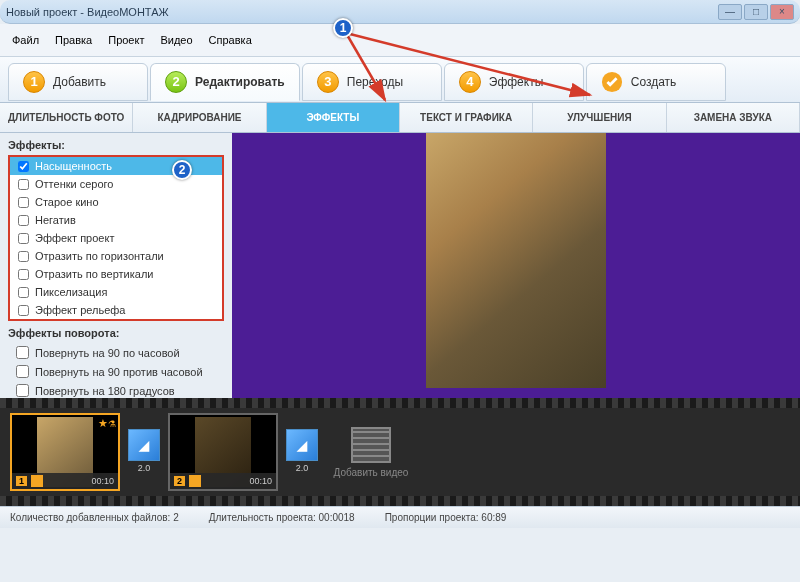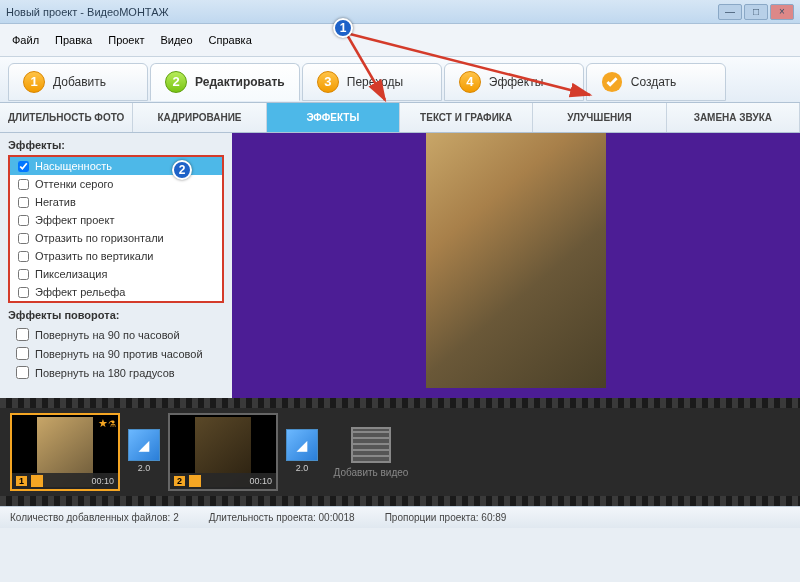--- a/index.html
+++ b/index.html
@@ -1,19 +1,19 @@
 <!DOCTYPE html>
 <html><head>
 <meta charset="utf-8">
 <style>
 * { box-sizing: border-box; margin: 0; padding: 0; font-family: Tahoma, Arial, sans-serif; }
 body { width: 800px; height: 582px; background: #e8eef4; overflow: hidden; position: relative; }
 
 
-.titlebar { height: 24px; background: linear-gradient(#d6e6f5,#c0d8ef); display: flex; align-items: center; padding: 0 6px; font-size: 11px; color: #2a3f55; border-bottom: 1px solid #a8c0d8; }
+.titlebar { height: 24px; background: linear-gradient(#d6e6f5,#c0d8ef); display: flex; align-items: center; padding: 0 6px; font-size: 11px; color: #2a3f55; border-bottom: 1px solid #a8c0d8; border-radius: 10px; }
 .titlebar .spacer { flex: 1; }
 .titlebar .winbtn { width: 24px; height: 16px; margin-left: 2px; background: #b8d0e8; border: 1px solid #8aa8c6; border-radius: 2px; display: flex; align-items: center; justify-content: center; font-size: 10px; color: #3a5068; cursor: pointer; }
 .titlebar .winbtn.close { background: #d88; }
 
 
 .menubar { height: 20px; background: #f0f4f9; display: flex; align-items: center; padding: 16px 4px; font-size: 11px; border-bottom: 1px solid #c8d4e0; }
 .menubar span { padding: 2px 8px; cursor: pointer; }
 
 
 .maintabs { height: 46px; background: linear-gradient(#f8fbfe,#e4edf6); display: flex; align-items: center; padding: 4px 8px 0 8px; border-bottom: 1px solid #b0c2d4; gap: 2px; }
@@ -139,20 +139,24 @@
         <div class="fxitem sel">
             <input type="checkbox" checked="" style="">
             <span>Насыщенность</span>
           </div>
         <div class="fxitem">
             <input type="checkbox" style="">
             <span>Оттенки серого</span>
           </div>
         <div class="fxitem">
             <input type="checkbox" style="">
+            <span>Старое кино</span>
+          </div>
+        <div class="fxitem">
+            <input type="checkbox" style="">
             <span>Негатив</span>
           </div>
         <div class="fxitem">
             <input type="checkbox" style="">
             <span>Эффект проект</span>
           </div>
         <div class="fxitem">
             <input type="checkbox" style="">
             <span>Отразить по горизонтали</span>
           </div>

